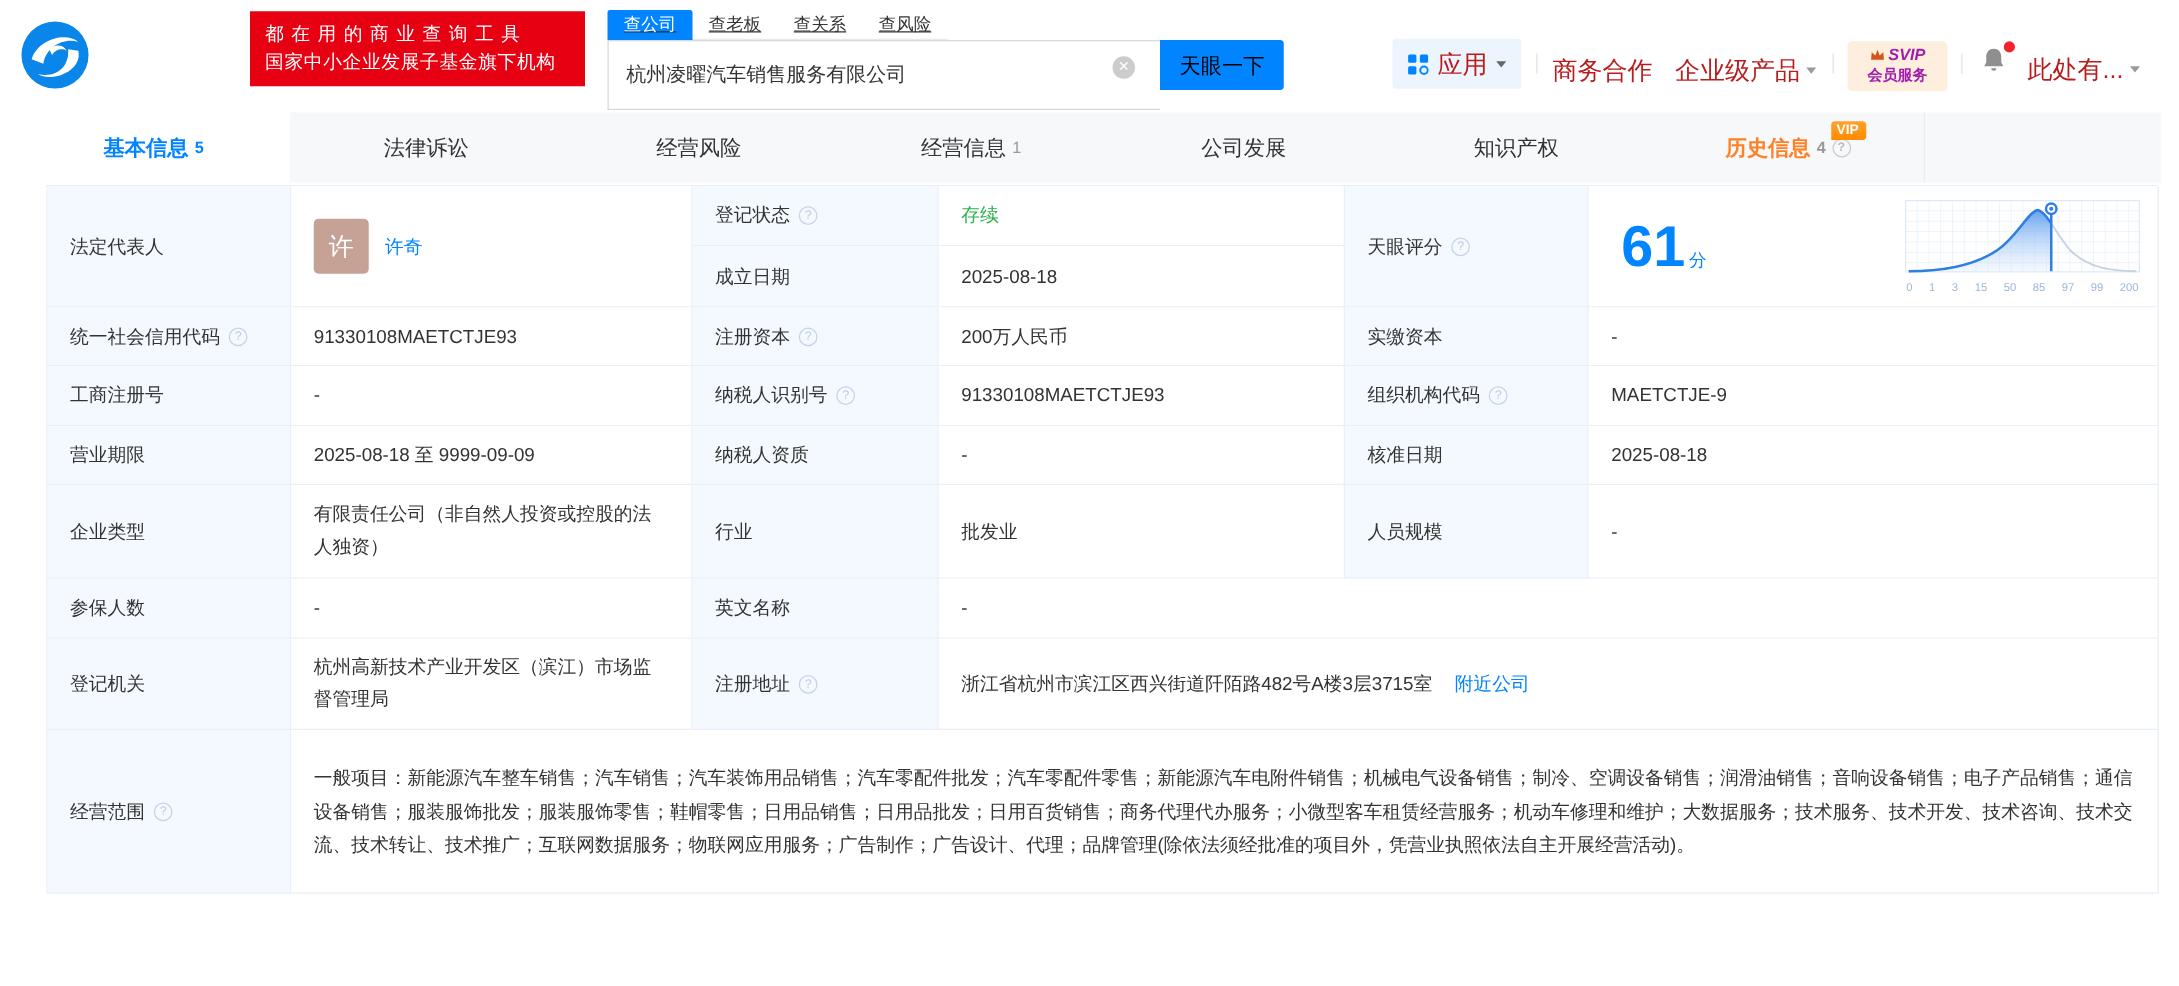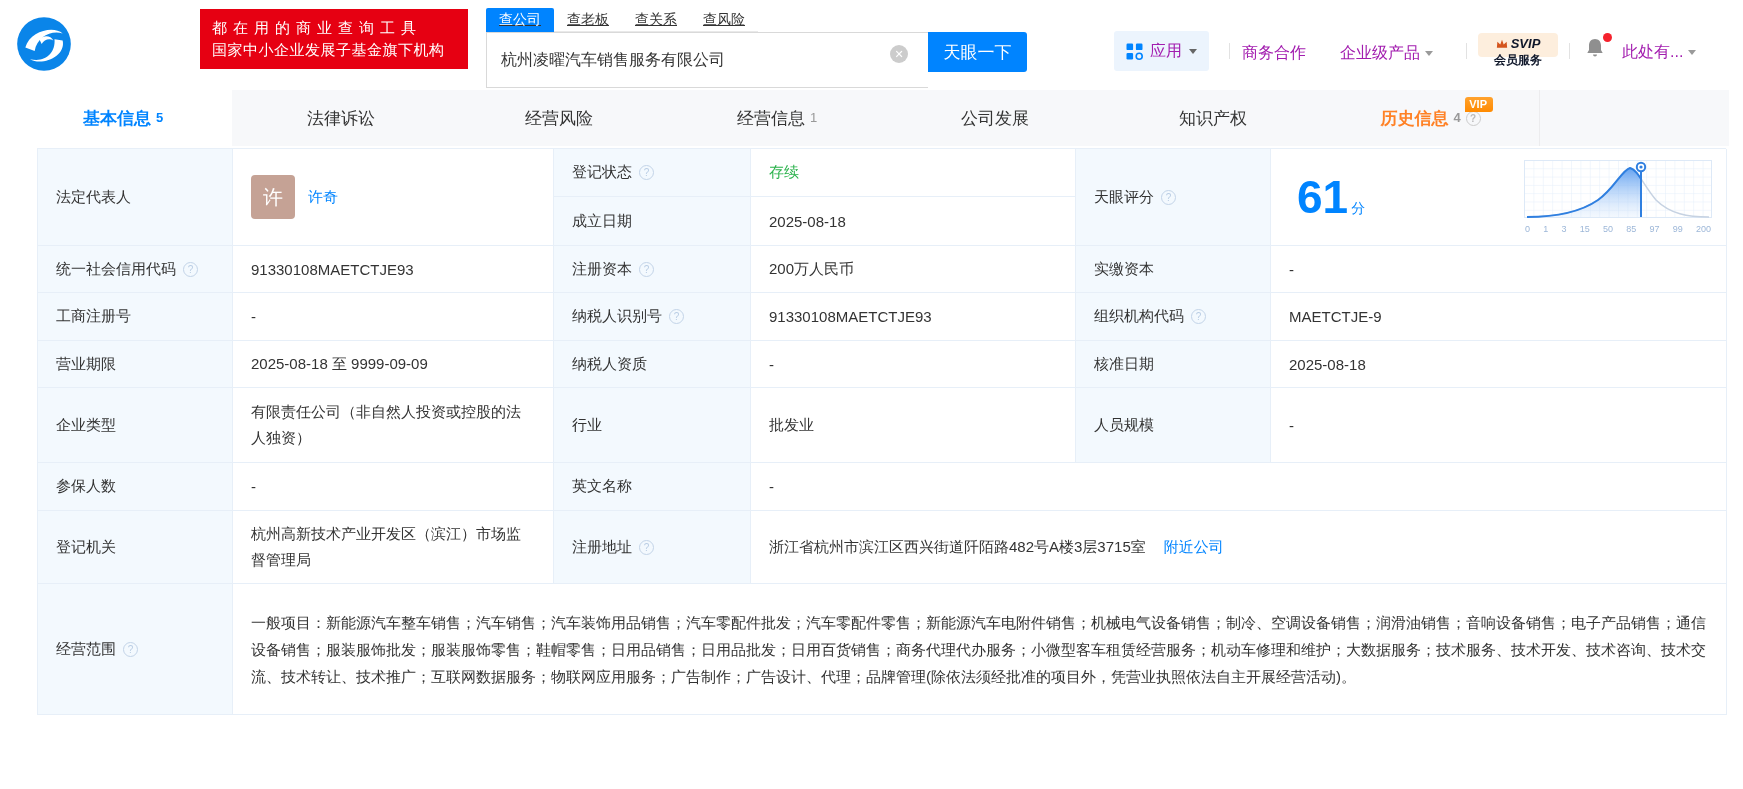--- a/index.html
+++ b/index.html
@@ -22,32 +22,32 @@
 
   .search { position:absolute; left:486px; top:8px; }
   .search-tabs { display:flex; align-items:center; height:24px; border-bottom:1px solid #e9e9e9; width:fit-content;text-decoration:underline; }
   .search-tab { font-size:14px; color:#333; padding:3px 13px; cursor:pointer; white-space:nowrap; }
   .search-tab.active { background:#0084ff; color:#fff; border-radius:2px 2px 0 0; }
   .search-bar { display:flex; }
   .search-input { width:442px; height:56px; border:1px solid #d9d9d9; border-right:none; outline:none;
     font-size:16px; padding:0 40px 0 14px; color:#333; font-family:inherit; }
   .clear-btn { position:absolute; left:404px; top:37px; width:18px; height:18px; border-radius:50%;
     background:#ccc; color:#fff; font-size:11px; line-height:18px; text-align:center; cursor:pointer; }
-  .search-btn { width:99px; height:40px; background:#0084ff; color:#ffffff; border:none; font-size:17px;
+  .search-btn { width:99px; height:40px; background:#0084ff; color:#000000; border:none; font-size:17px;
     cursor:pointer; border-radius:0 3px 3px 0; font-family:inherit; }
 
-  .hnav-item { position:absolute; font-size:16px; color:#a21caf; cursor:pointer; white-space:nowrap; }
+  .hnav-item { position:absolute; font-size:20px; color:#b91c1c; cursor:pointer; white-space:nowrap; }
   .apps-btn { left:1114px; top:31px; height:40px; background:#ecf4fd; border-radius:3px;
     display:flex; align-items:center; padding:0 12px; gap:7px; }
   .caret { width:0; height:0; border-left:4px solid transparent; border-right:4px solid transparent;
     border-top:5px solid #666; display:inline-block; margin-left:5px; }
   .caret.lite { border-top-color:#9a9a9a; }
   .hsep { position:absolute; width:1px; height:16px; background:#e2e2e2; top:43px; }
-  .svip { position:absolute; left:1478px; top:33px; width:80px; height:24px; background:#fdeedd;
-    border-radius:4px; text-align:center; cursor:pointer; color:#0f172a; padding-top:3px; }
+  .svip { position:absolute; left:1478px; top:33px; width:80px; height:40px; background:#fdeedd;
+    border-radius:4px; text-align:center; cursor:pointer; color:#a21caf; padding-top:3px; }
   .svip .s1 { font-size:13px; font-weight:700; font-style:italic; line-height:16px;
     display:flex; align-items:center; justify-content:center; gap:3px; }
   .svip .s2 { font-size:12px; font-weight:700; line-height:16px; }
   .bell-wrap { position:absolute; left:1583px; top:36px; width:26px; height:26px; cursor:pointer; }
   .bell-dot { position:absolute; right:-3px; top:-3px; width:9px; height:9px; border-radius:50%; background:#f5222d; }
   .user-item { left:1622px; top:42px; display:flex; align-items:center; }
 
   
   .nav-tabs { position:absolute; left:14px; top:90px; width:1715px; height:56px; background:#f7f8fa; display:flex; }
   .nav-tab { width:218px; height:56px; display:flex; align-items:center; justify-content:center;

